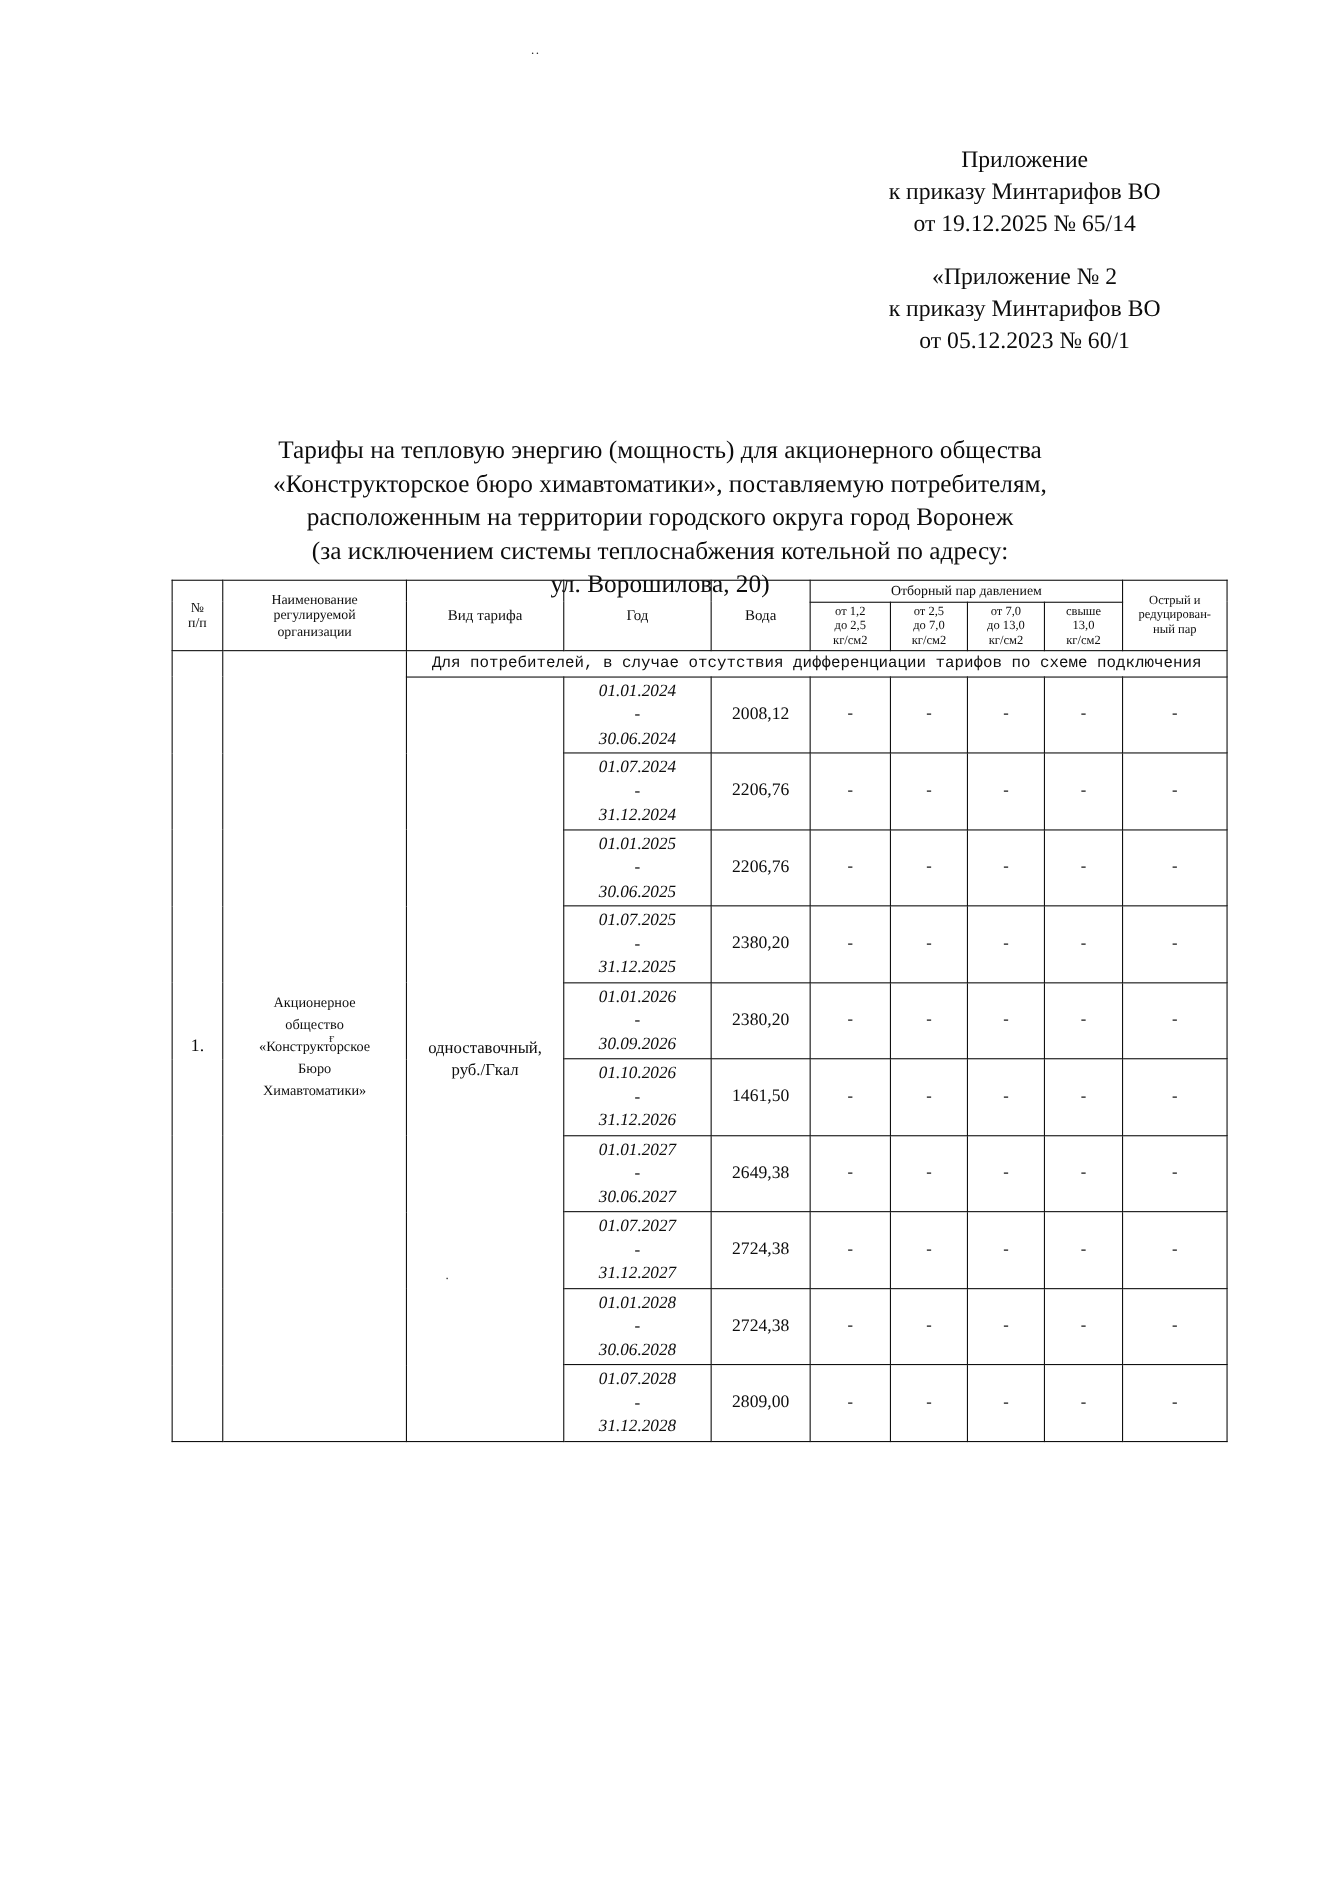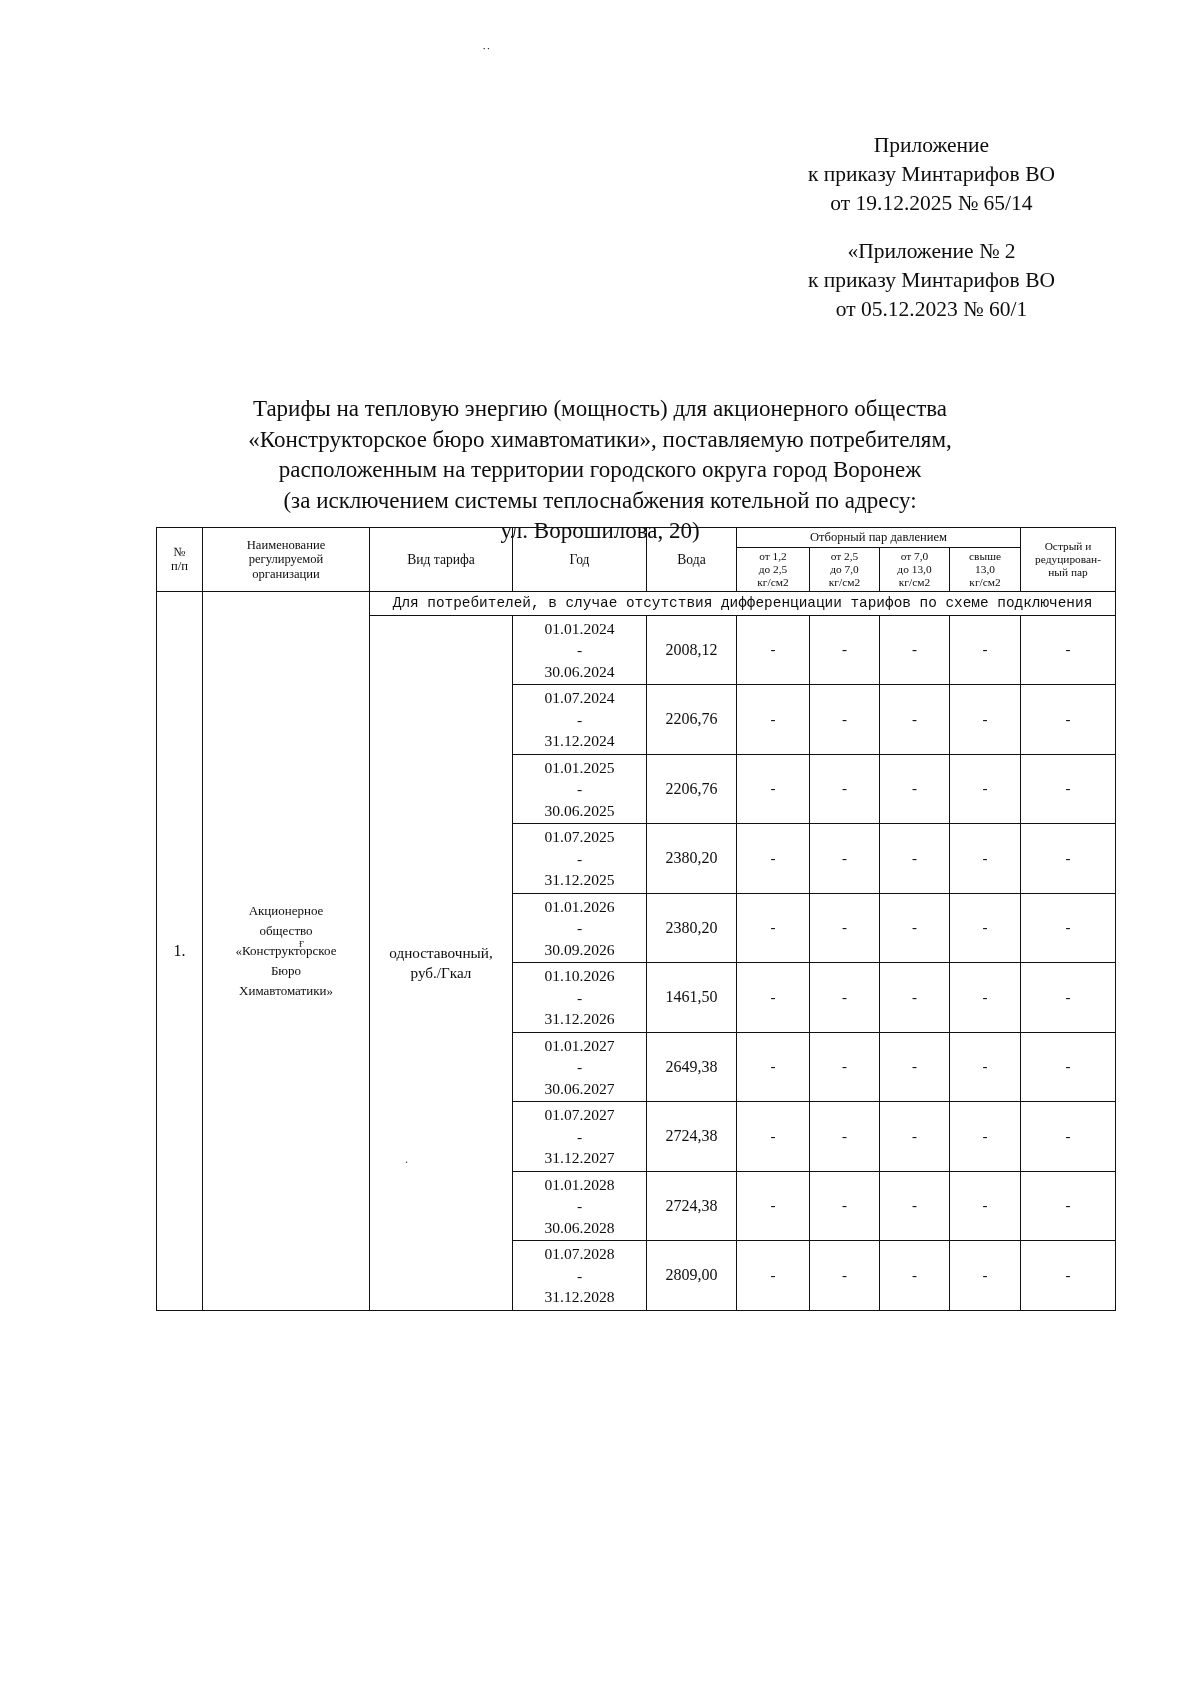--- a/index.html
+++ b/index.html
@@ -114,20 +114,21 @@
     font-family: Liberation Serif, serif;
   }
   td.cell-num {
     font-size: 16px;
   }
   td.cell-year {
     font-size: 15.6px;
     line-height: 21.5px;
     white-space: pre-line;
     padding: 6px 2px;
+    font-style: italic;
   }
   td.cell-water {
     font-size: 16px;
     margin-left: 36px;
   }
   td.cell-dash {
     font-size: 15px;
   }
 
   

